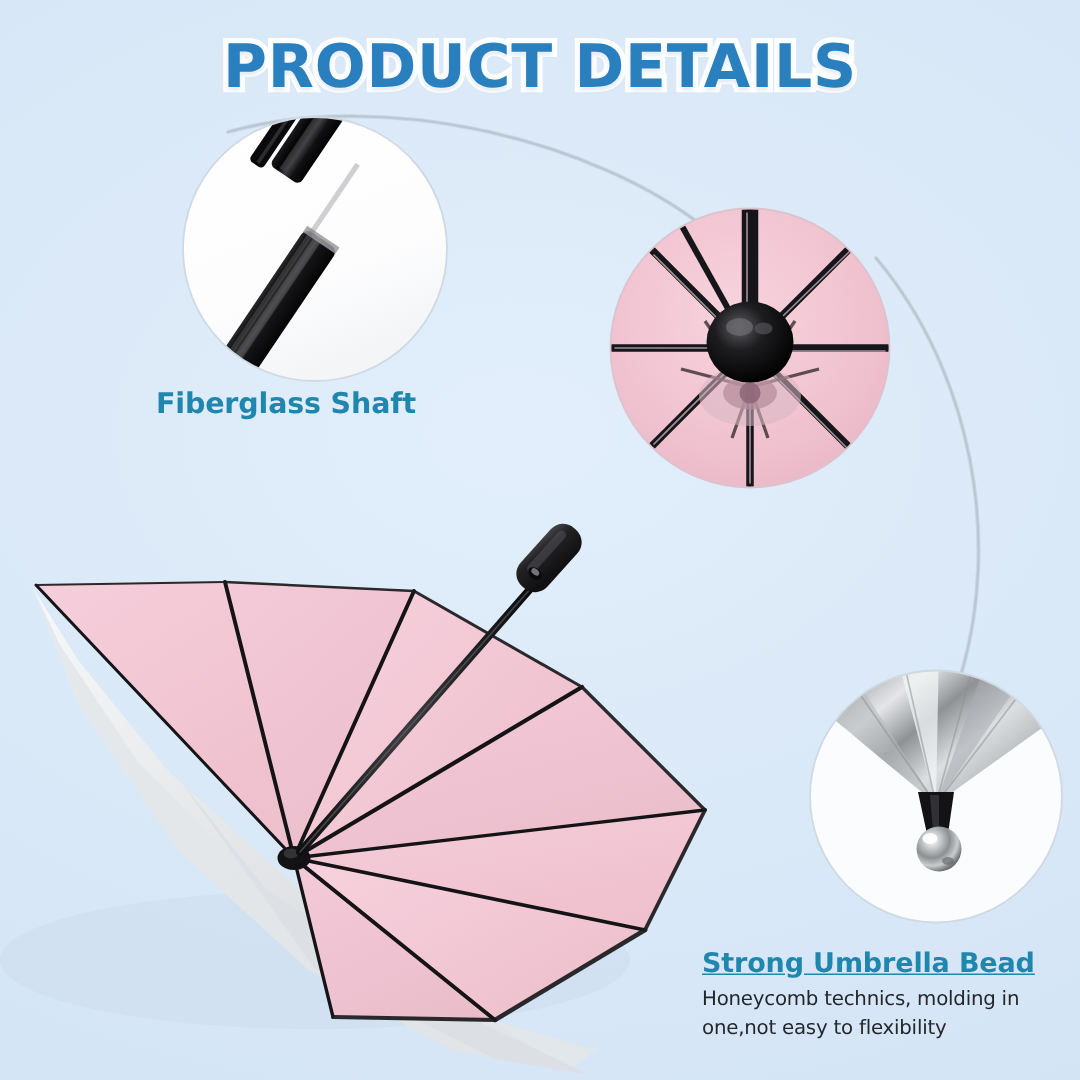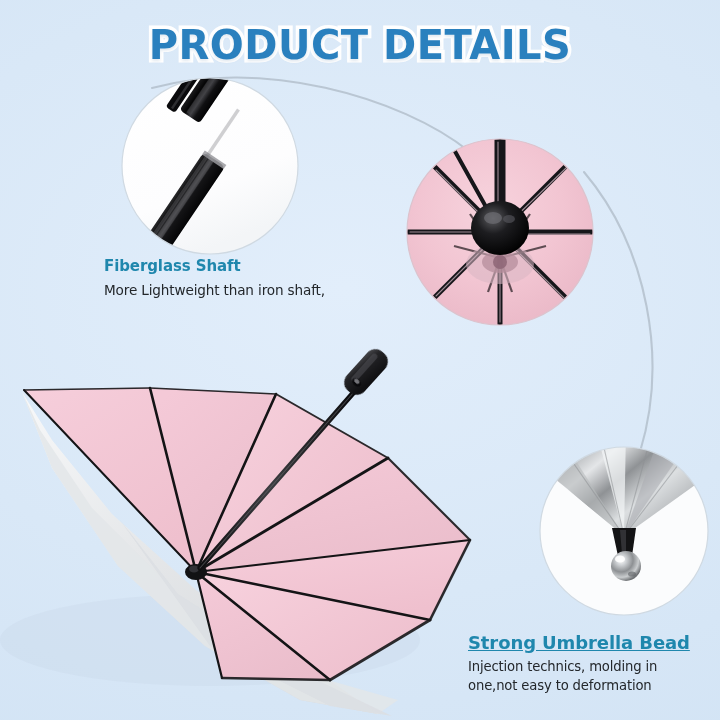--- a/index.html
+++ b/index.html
@@ -54,21 +54,21 @@
     height: 720px;
   }
 
   
   .block {
     position: absolute;
   }
   .block h2 {
     margin: 0 0 5px 0;
     font-family: "DejaVu Sans", sans-serif;
-    font-size: 15px;
+    font-size: 19px;
     font-weight: 700;
     line-height: 1.17;
     color: #1f87ad;
     letter-spacing: -0.1px;
   }
   .block p {
     margin: 0;
     font-family: "DejaVu Sans", sans-serif;
     font-size: 13.6px;
     line-height: 1.40;
@@ -346,26 +346,25 @@
     </g>
   </svg>
 
   <div id="title-wrap">
     <span id="page-title">PRODUCT DETAILS</span>
   </div>
 
   <div class="block" id="block-shaft">
     <h2>Fiberglass Shaft</h2>
     <p>
-      <span>More Lightweight than iron shaft,</span>
     </p>
   </div>
 
 
   <div class="block" id="block-bead">
     <h2>Strong Umbrella Bead</h2>
     <p>
-      <span>Injection technics, molding in</span>
-      <span>one,not easy to deformation</span>
+      <span>Honeycomb technics, molding in</span>
+      <span>one,not easy to flexibility</span>
     </p>
   </div>
 
 </div>
 
 </body></html>

